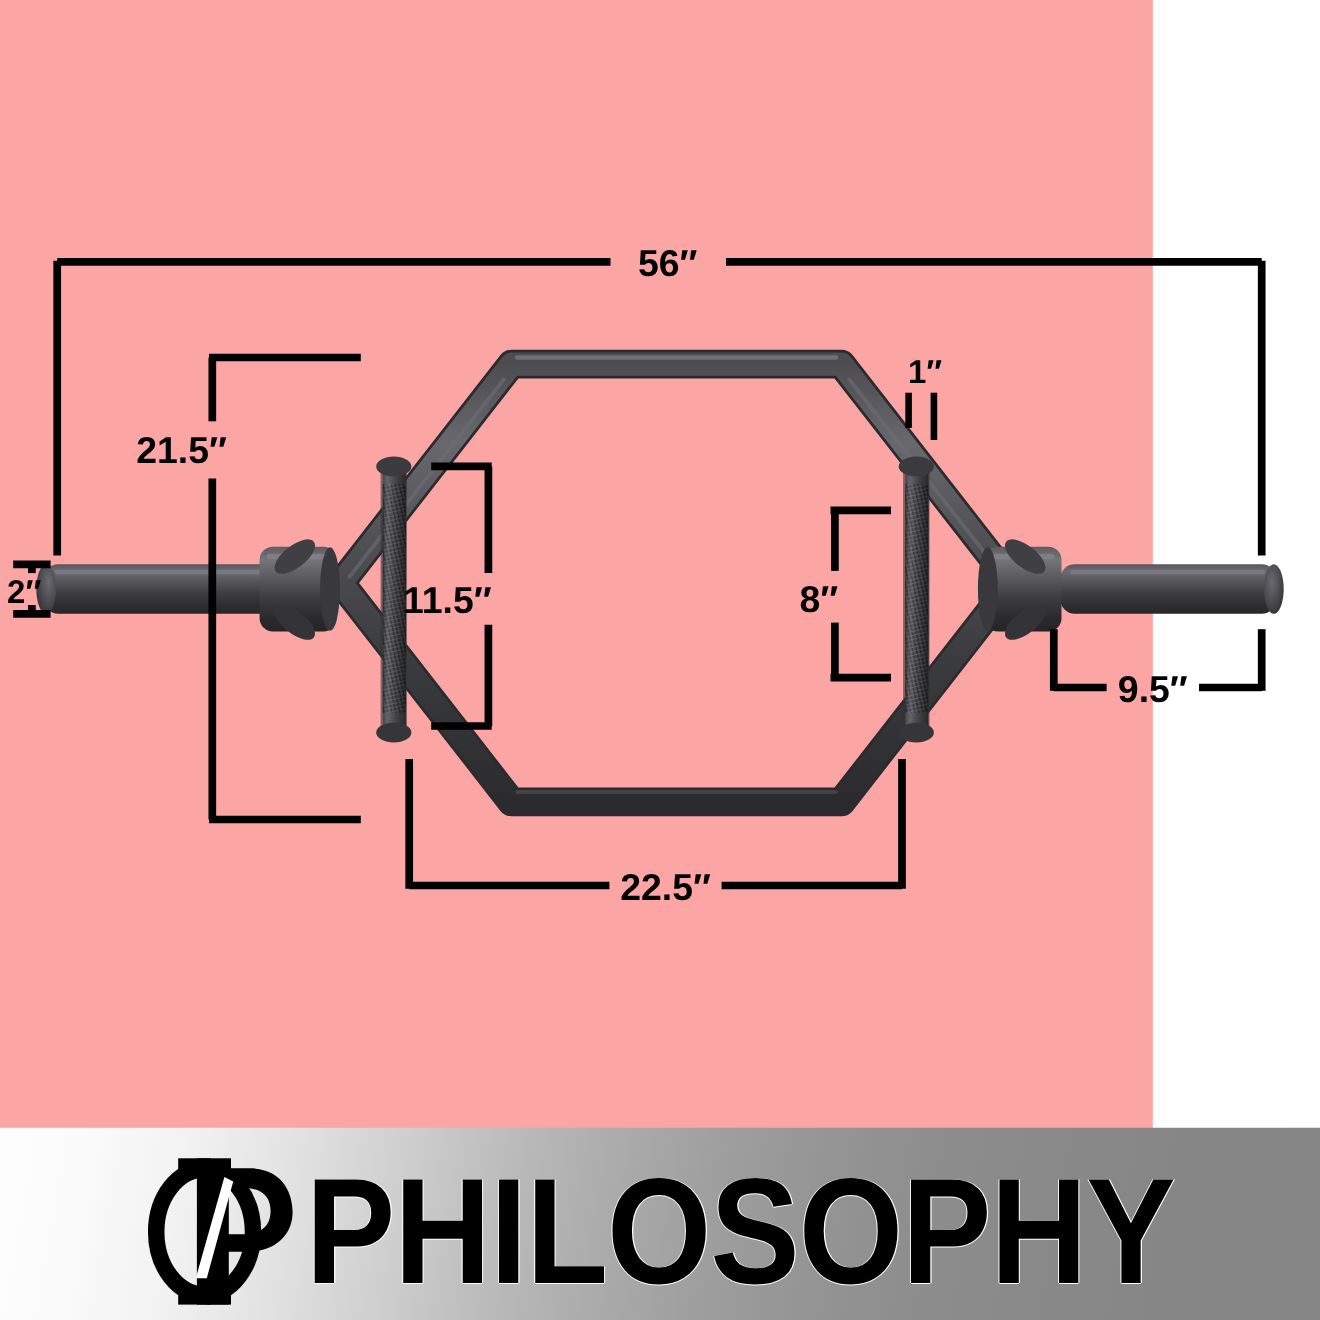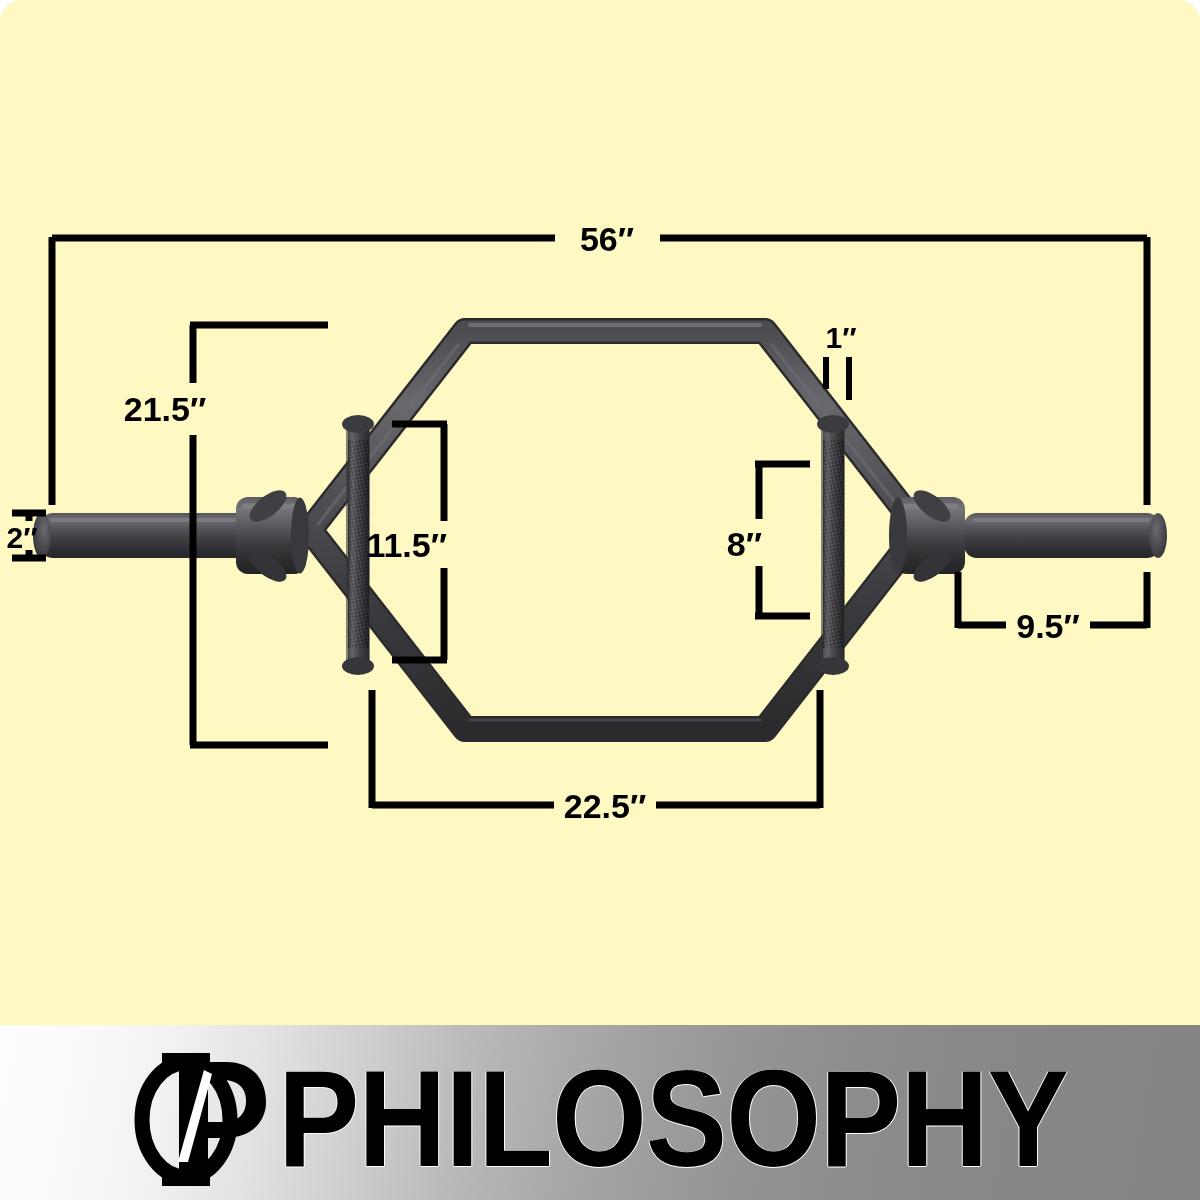--- a/index.html
+++ b/index.html
@@ -9,24 +9,23 @@
     background: #ffffff;
   }
   body {
     width: 1200px;
     height: 1200px;
     overflow: hidden;
     font-family: "Liberation Sans", sans-serif;
   }
   #page {
     position: relative;
-    width: 1200px;
+    width: 1048px;
     height: 1200px;
-    background: #fef9c3;
-    border-radius: 22px;
+    background: #fca5a5;
   }
   #diagram-layer {
     position: absolute;
     left: 0;
     top: 0;
     width: 1200px;
     height: 1200px;
   }
   #diagram-svg {
     display: block;

